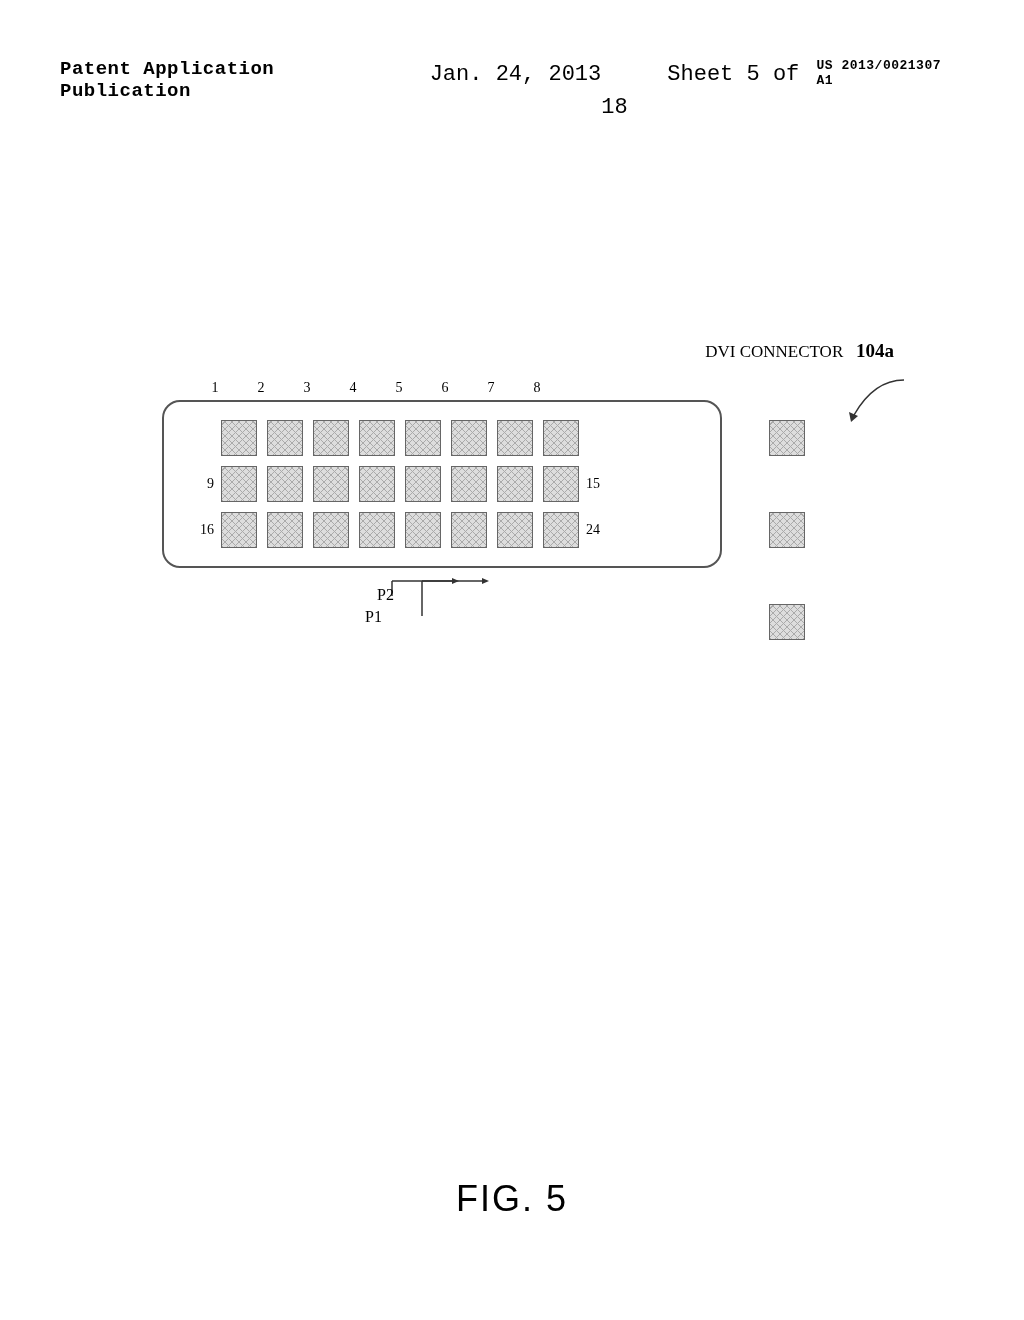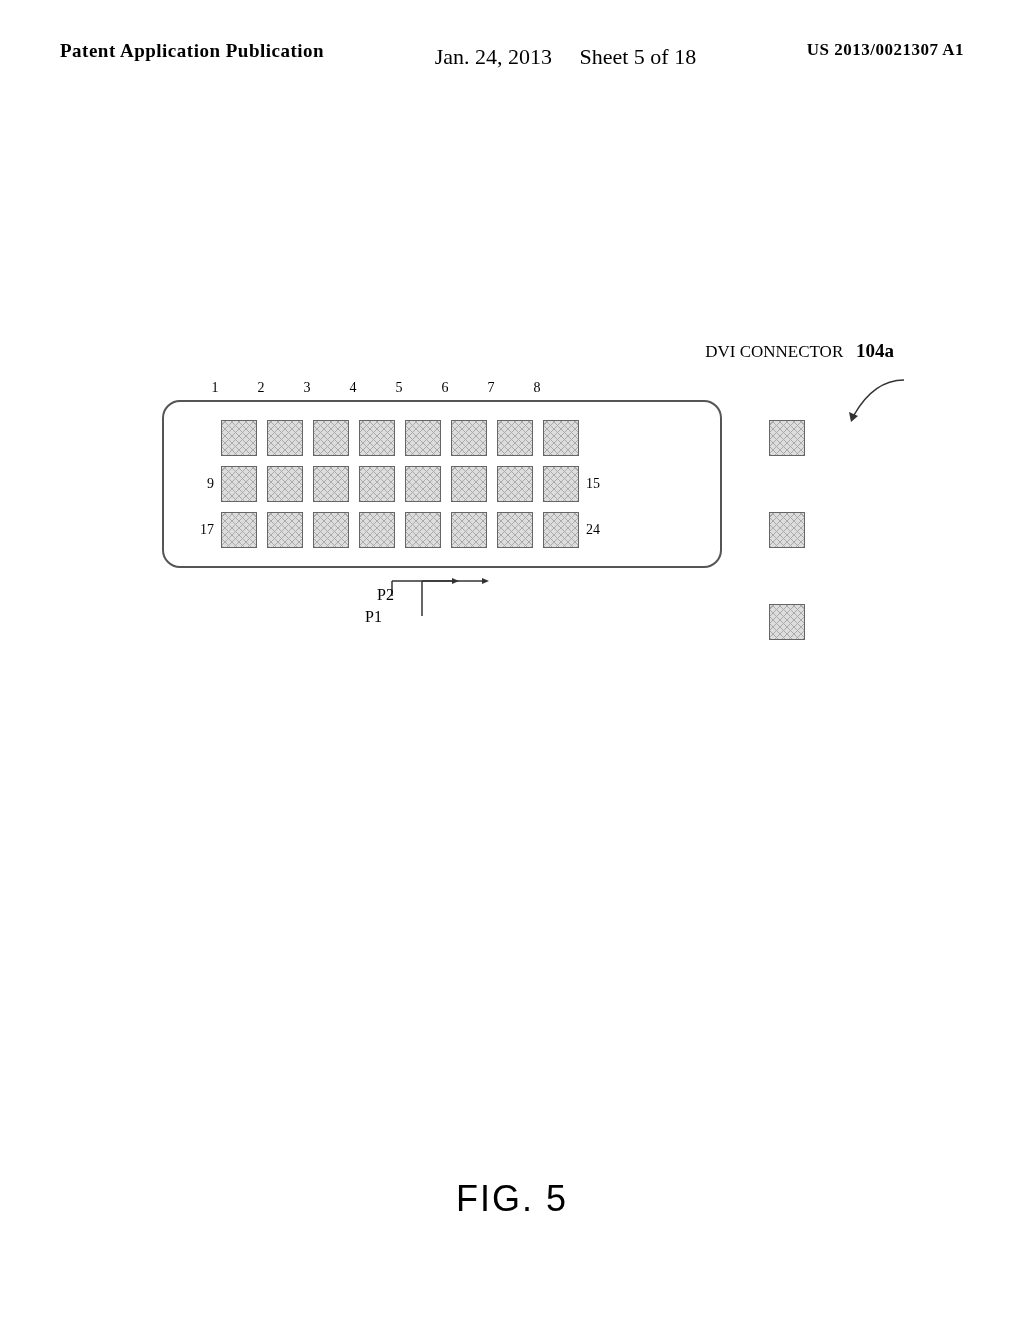--- a/index.html
+++ b/index.html
@@ -10,36 +10,37 @@
       font-family: 'Times New Roman', Times, serif;
       position: relative;
       overflow: hidden;
     }
 
     
     .header {
       display: flex;
       justify-content: space-between;
       align-items: flex-start;
-      padding: 40px 60px 0 60px;
+      padding: 58px 60px 0 60px;
       font-size: 18px;
       font-weight: normal;
+      font-family: Liberation Mono, monospace;
     }
     .header-left {
       font-size: 19px;
       font-weight: bold;
       letter-spacing: 0.5px;
     }
     .header-center {
       font-size: 22px;
       text-align: center;
       line-height: 1.5;
     }
     .header-right {
-      font-size: 17px;
+      font-size: 13px;
       font-weight: bold;
       letter-spacing: 0.5px;
     }
 
     
     .content {
       position: absolute;
       top: 380px;
       left: 60px;
       right: 60px;
@@ -204,21 +205,21 @@
             <div class="pin"></div>
             <div class="pin"></div>
             <div class="pin"></div>
             <div class="pin"></div>
             <div class="pin"></div>
             <div class="pin"></div>
             <div style="font-size:14px; margin-left:2px; line-height:1; align-self:center;">15</div>
           </div>
 
           <div class="pin-row">
-            <div class="row-label">17</div>
+            <div class="row-label">16</div>
             <div class="pin"></div>
             <div class="pin"></div>
             <div class="pin"></div>
             <div class="pin"></div>
             <div class="pin"></div>
             <div class="pin"></div>
             <div class="pin"></div>
             <div class="pin"></div>
             <div style="font-size:14px; margin-left:2px; line-height:1; align-self:center;">24</div>
           </div>

